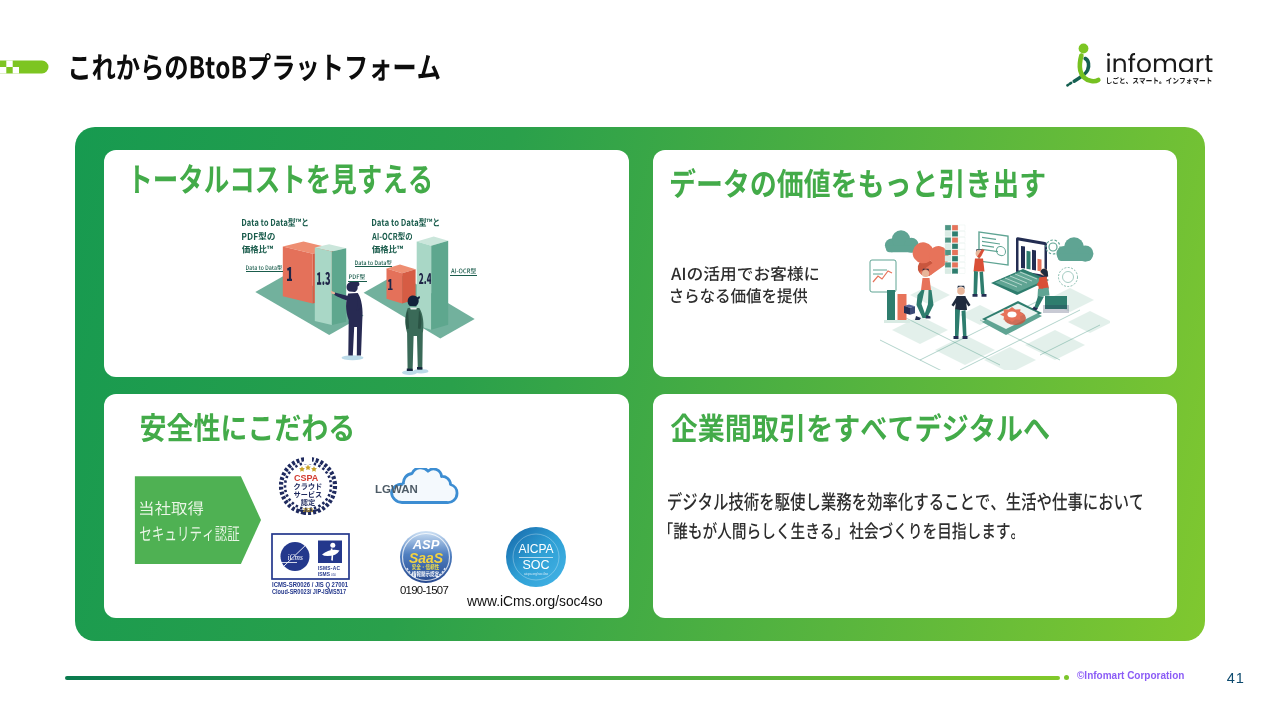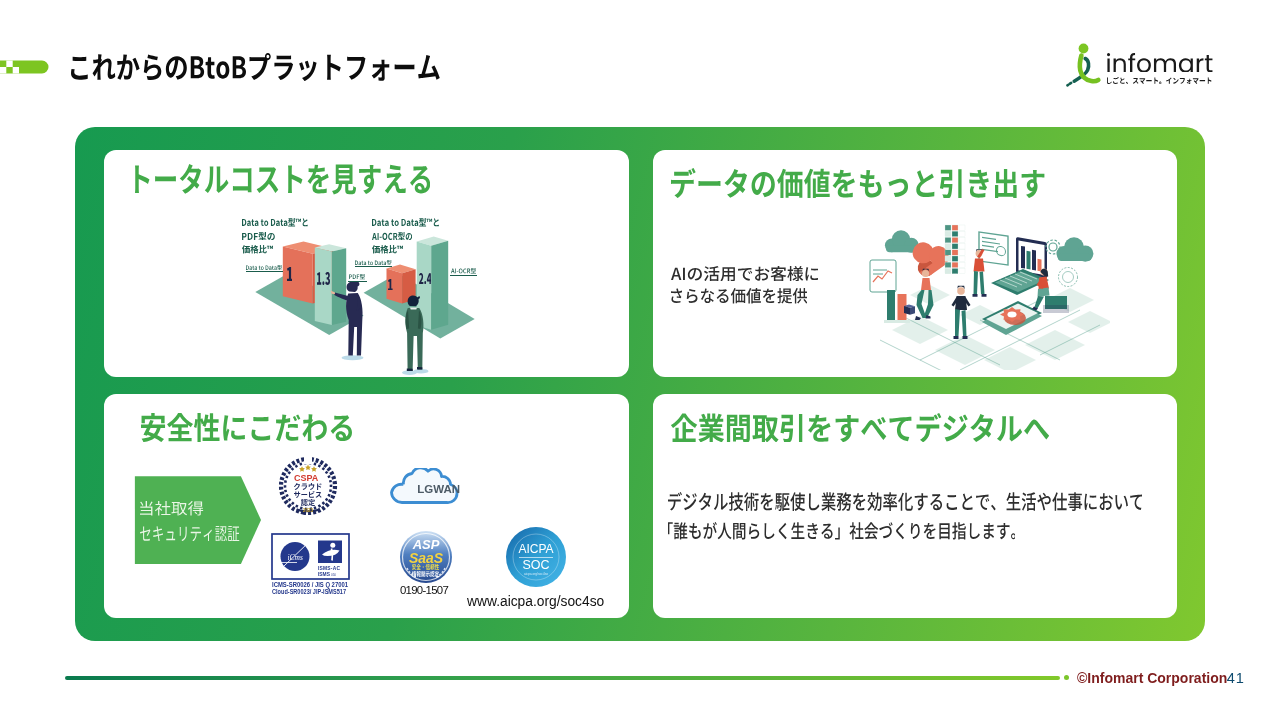--- a/index.html
+++ b/index.html
@@ -289,21 +289,21 @@
 <svg style="position:absolute;left:294.2px;top:491.4px" width="27.6" height="7.0" viewBox="0.44 -6.52 29.46 7.00" preserveAspectRatio="none">
     <path d="M0.4 -4.6V-3.6C0.6 -3.6 0.9 -3.6 1.3 -3.6H1.9V-2.6C1.9 -2.2 1.9 -1.9 1.9 -1.8H2.9C2.9 -1.9 2.9 -2.2 2.9 -2.6V-3.6H4.7V-3.3C4.7 -1.5 4.1 -0.8 2.6 -0.3L3.4 0.5C5.2 -0.3 5.7 -1.5 5.7 -3.4V-3.6H6.3C6.7 -3.6 6.9 -3.6 7.1 -3.6V-4.6C6.9 -4.6 6.7 -4.6 6.3 -4.6H5.7V-5.4C5.7 -5.7 5.7 -5.9 5.7 -6.1H4.7C4.7 -5.9 4.7 -5.7 4.7 -5.4V-4.6H2.9V-5.3C2.9 -5.6 2.9 -5.9 3 -6H1.9C1.9 -5.8 1.9 -5.5 1.9 -5.3V-4.6H1.3C0.9 -4.6 0.6 -4.6 0.4 -4.6Z M8.3 -3.5V-2.3C8.6 -2.3 9.1 -2.4 9.6 -2.4C10.4 -2.4 13 -2.4 13.6 -2.4C14 -2.4 14.4 -2.3 14.5 -2.3V-3.5C14.3 -3.5 14 -3.5 13.6 -3.5C13 -3.5 10.5 -3.5 9.6 -3.5C9.2 -3.5 8.6 -3.5 8.3 -3.5Z M20.9 -6.2 20.3 -5.9C20.5 -5.6 20.7 -5.2 20.9 -4.9L21.5 -5.1C21.3 -5.4 21.1 -5.9 20.9 -6.2ZM21.8 -6.5 21.2 -6.3C21.4 -6 21.6 -5.5 21.8 -5.2L22.4 -5.5C22.3 -5.7 22 -6.2 21.8 -6.5ZM17.6 -5.8H16.5C16.5 -5.6 16.5 -5.2 16.5 -5.1C16.5 -4.6 16.5 -1.8 16.5 -0.9C16.5 -0.2 16.9 0.1 17.6 0.2C17.9 0.3 18.4 0.3 18.8 0.3C19.7 0.3 20.8 0.3 21.6 0.2V-0.9C20.9 -0.8 19.7 -0.7 18.9 -0.7C18.6 -0.7 18.3 -0.7 18 -0.7C17.7 -0.8 17.5 -0.9 17.5 -1.2V-2.6C18.5 -2.9 19.7 -3.2 20.5 -3.5C20.8 -3.6 21.1 -3.8 21.4 -3.9L21 -4.9C20.7 -4.7 20.4 -4.6 20.2 -4.5C19.5 -4.2 18.4 -3.8 17.5 -3.6V-5.1C17.5 -5.3 17.6 -5.6 17.6 -5.8Z M29.2 -5.2 28.6 -5.6C28.5 -5.6 28.2 -5.5 27.8 -5.5C27.5 -5.5 25.5 -5.5 25.1 -5.5C24.9 -5.5 24.4 -5.6 24.2 -5.6V-4.5C24.4 -4.5 24.8 -4.6 25.1 -4.6C25.5 -4.6 27.4 -4.6 27.7 -4.6C27.6 -4 27.1 -3.3 26.6 -2.7C25.9 -1.9 24.7 -1 23.5 -0.5L24.2 0.3C25.3 -0.2 26.3 -1 27.1 -1.8C27.8 -1.1 28.5 -0.4 29 0.3L29.9 -0.4C29.4 -1 28.5 -1.9 27.8 -2.6C28.3 -3.3 28.7 -4.1 29 -4.7C29 -4.8 29.2 -5.1 29.2 -5.2Z" fill="#1f2a5e"></path>
   </svg>
 <svg style="position:absolute;left:301.0px;top:499.0px" width="14.0" height="7.0" viewBox="0.22 -6.29 14.34 7.00" preserveAspectRatio="none">
     <path d="M4 -2V-0.4C4 0.4 4.1 0.6 4.8 0.6C4.9 0.6 5.3 0.6 5.4 0.6C6 0.6 6.2 0.4 6.2 -0.6C6 -0.7 5.7 -0.8 5.5 -0.9C5.5 -0.3 5.5 -0.2 5.3 -0.2C5.3 -0.2 5 -0.2 4.9 -0.2C4.8 -0.2 4.8 -0.2 4.8 -0.4V-2ZM4.1 -2.5C4.6 -2.2 5.2 -1.8 5.4 -1.5L6 -2.1C5.7 -2.4 5.1 -2.8 4.6 -3ZM5.8 -1.6C6.1 -1 6.4 -0.2 6.5 0.3L7.3 -0.1C7.2 -0.6 6.9 -1.3 6.5 -1.9ZM0.6 -4V-3.4H2.7V-4ZM0.6 -6.1V-5.4H2.7V-6.1ZM0.6 -3V-2.3H2.7V-3ZM0.2 -5.1V-4.4H2.9V-5.1ZM3.3 -6V-5.3H4.4C4.3 -5.1 4.3 -5 4.3 -4.8C4 -4.9 3.8 -5 3.6 -5L3.2 -4.4C3.4 -4.4 3.7 -4.2 4 -4.1C3.8 -3.8 3.4 -3.4 2.9 -3.2C3.1 -3 3.3 -2.8 3.4 -2.6C4 -2.9 4.4 -3.3 4.7 -3.8C4.8 -3.7 5 -3.6 5.1 -3.5C5.2 -3.3 5.3 -3 5.3 -2.8C5.6 -2.7 5.9 -2.8 6.1 -2.8C6.3 -2.8 6.5 -2.9 6.6 -3.1C6.8 -3.3 6.9 -4 6.9 -5.7C7 -5.8 7 -6 7 -6ZM5 -4.5C5.1 -4.7 5.1 -5 5.2 -5.3H6.1C6.1 -4.2 6 -3.7 5.9 -3.6C5.8 -3.5 5.8 -3.5 5.7 -3.5L5.3 -3.5L5.7 -4.1C5.5 -4.2 5.2 -4.4 5 -4.5ZM0.5 -2V0.6H1.3V0.3H2.7V-0.1L3.3 0.3C3.7 -0.2 3.8 -0.9 3.9 -1.5L3.2 -1.7C3.2 -1.1 3 -0.6 2.7 -0.2V-2ZM1.3 -1.3H2V-0.4H1.3Z M8.9 -2.8C8.8 -1.5 8.4 -0.5 7.6 0.1C7.8 0.2 8.2 0.5 8.3 0.7C8.7 0.3 9.1 -0.1 9.3 -0.7C10 0.4 11 0.6 12.4 0.6H14.2C14.3 0.3 14.4 -0.1 14.6 -0.3C14.1 -0.3 12.8 -0.3 12.4 -0.3C12.1 -0.3 11.8 -0.3 11.6 -0.3V-1.5H13.6V-2.3H11.6V-3.2H13.2V-4.1H9.1V-3.2H10.7V-0.6C10.2 -0.8 9.9 -1.2 9.6 -1.8C9.7 -2.1 9.8 -2.4 9.8 -2.7ZM7.9 -5.5V-3.7H8.8V-4.7H13.4V-3.7H14.3V-5.5H11.6V-6.3H10.6V-5.5Z" fill="#1f2a5e"></path>
   </svg>
 <div class="abs" style="left:298px;top:508px;width:20px;text-align:center;font-size:4.5px;color:#c9a227;font-weight:bold">2023</div>
 <svg class="abs" style="left:389px;top:468px" width="71" height="38" viewBox="0 0 71 38">
 <path d="M14.5 16.5 A9.5 9.5 0 0 1 23 5.5 A9.5 9.5 0 0 1 39 3.2 A8 8 0 0 1 52.5 8.5 A8.2 8.2 0 0 1 61.5 16.5 A8.8 8.8 0 0 1 68 25.5 A9.2 9.2 0 0 1 58 34.5 L13 34.5 A10.5 10.5 0 0 1 2.5 24.5 A10 10 0 0 1 14.5 16.5" fill="#f4f9fd" stroke="#3c8dd2" stroke-width="2.8" stroke-linejoin="round"></path>
 </svg>
-<div class="abs" style="left:389px;top:482.8px;width:71px;text-align:right;font-weight:bold;font-size:11.5px;color:#4d5b66">LGWAN</div>
+<div class="abs" style="left:375px;top:482.8px;width:71px;text-align:left;font-weight:bold;font-size:11.5px;color:#4d5b66">LGWAN</div>
 <svg class="abs" style="left:271px;top:533px" width="92" height="62" viewBox="0 0 92 62">
 <rect x="1" y="1" width="77" height="45" fill="#fff" stroke="#24388c" stroke-width="1.7"></rect>
 <circle cx="24" cy="23.5" r="14.5" fill="#24388c"></circle>
 <line x1="13" y1="33" x2="38" y2="9" stroke="#fff" stroke-width="0.9"></line>
 <line x1="9" y1="29.5" x2="26" y2="29.5" stroke="#fff" stroke-width="0.8"></line>
 <text x="16.5" y="27" font-size="7.5" font-style="italic" fill="#fff" font-family="Liberation Serif">iCms</text>
 <rect x="47" y="7.5" width="24" height="22.5" fill="#24388c"></rect>
 <circle cx="61.8" cy="12.3" r="2.5" fill="#fff"></circle>
 <path d="M51 21.5 q8 -6.5 17.5 -4 q-3 5.5 -12 5.5 q-4 0 -5.5 -1.5" fill="#fff"></path>
 <path d="M60.5 15.5 q1.6 6 0.5 12" stroke="#fff" stroke-width="1.7" fill="none"></path>
@@ -342,16 +342,16 @@
         <stop offset="1" stop-color="#45b5e8"></stop>
       </linearGradient>
     </defs>
 <circle cx="31" cy="31" r="30" fill="url(#aicg)"></circle>
 <circle cx="31" cy="31" r="23" fill="none" stroke="#fff" stroke-width="0.6" opacity="0.5"></circle>
 <text x="31" y="27" font-size="12" fill="#fff" text-anchor="middle" font-family="Liberation Sans">AICPA</text>
 <line x1="14" y1="31.5" x2="48" y2="31.5" stroke="#fff" stroke-width="0.8" opacity="0.8"></line>
 <text x="31" y="43" font-size="12.5" fill="#fff" text-anchor="middle" font-family="Liberation Sans">SOC</text>
 <text x="31" y="49" font-size="3.2" fill="#cfe9f7" text-anchor="middle" font-family="Liberation Sans">aicpa.org/soc4so</text>
 </svg>
-<div class="abs" style="left:467px;top:594.2px;font-size:13.8px;color:#111">www.aicpa.org/soc4so</div>
+<div class="abs" style="left:467px;top:594.2px;font-size:13.8px;color:#111">www.iCms.org/soc4so</div>
 <div class="abs" style="left:65px;top:675.6px;width:995px;height:4px;border-radius:2px;background:linear-gradient(90deg,#0a7a4e,#2f9e4d 35%,#82c92a)"></div>
 <div class="abs" style="left:1064.2px;top:675px;width:5.2px;height:5.2px;border-radius:50%;background:#7cc62b"></div>
-<div class="abs" style="left:1077px;top:670.2px;font-weight:bold;font-size:14px;color:#7f1d1d;white-space:nowrap" id="corp">©Infomart Corporation</div>
+<div class="abs" style="left:1077px;top:670.2px;font-weight:bold;font-size:10px;color:#8b5cf6;white-space:nowrap" id="corp">©Infomart Corporation</div>
 <div class="abs" style="left:1226.8px;top:670.2px;font-size:14.6px;letter-spacing:0.9px;color:#0c4a6e">41</div>
 </body></html>

